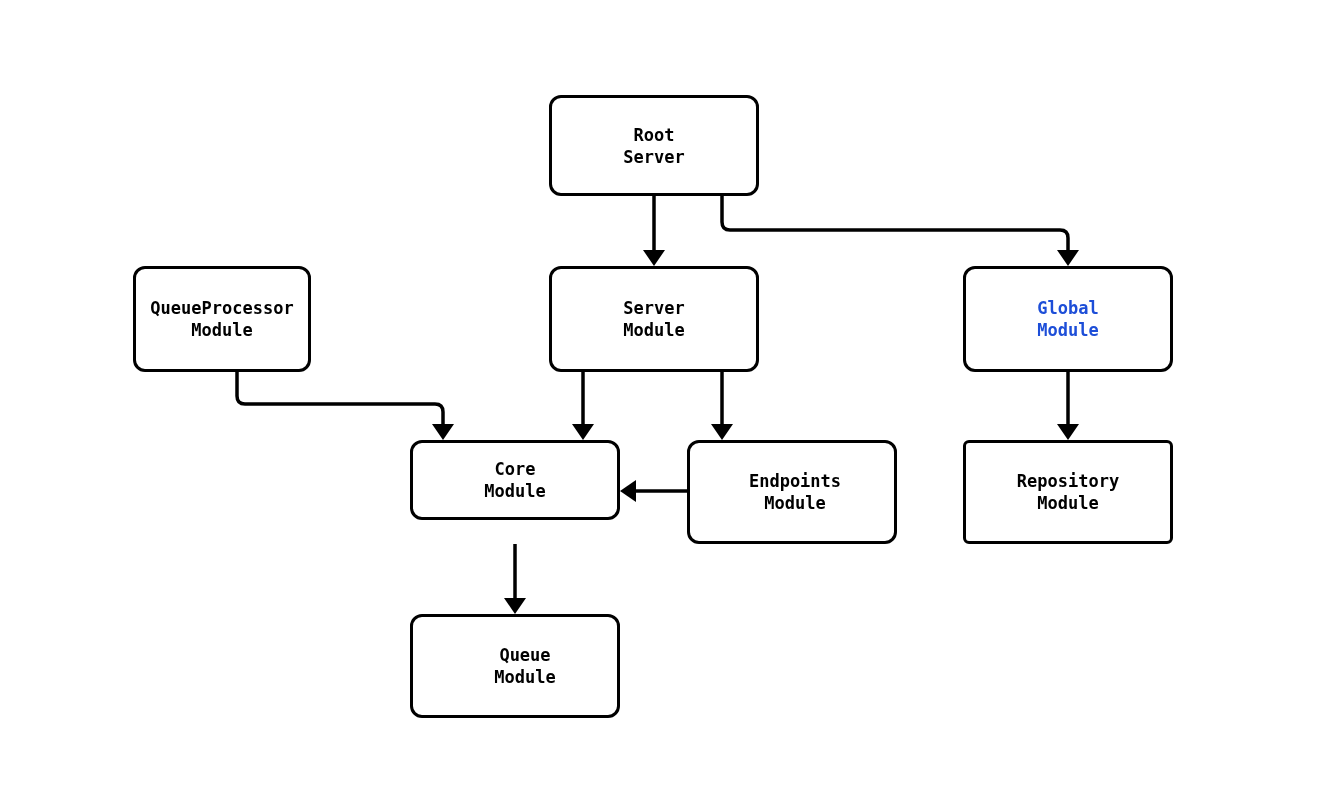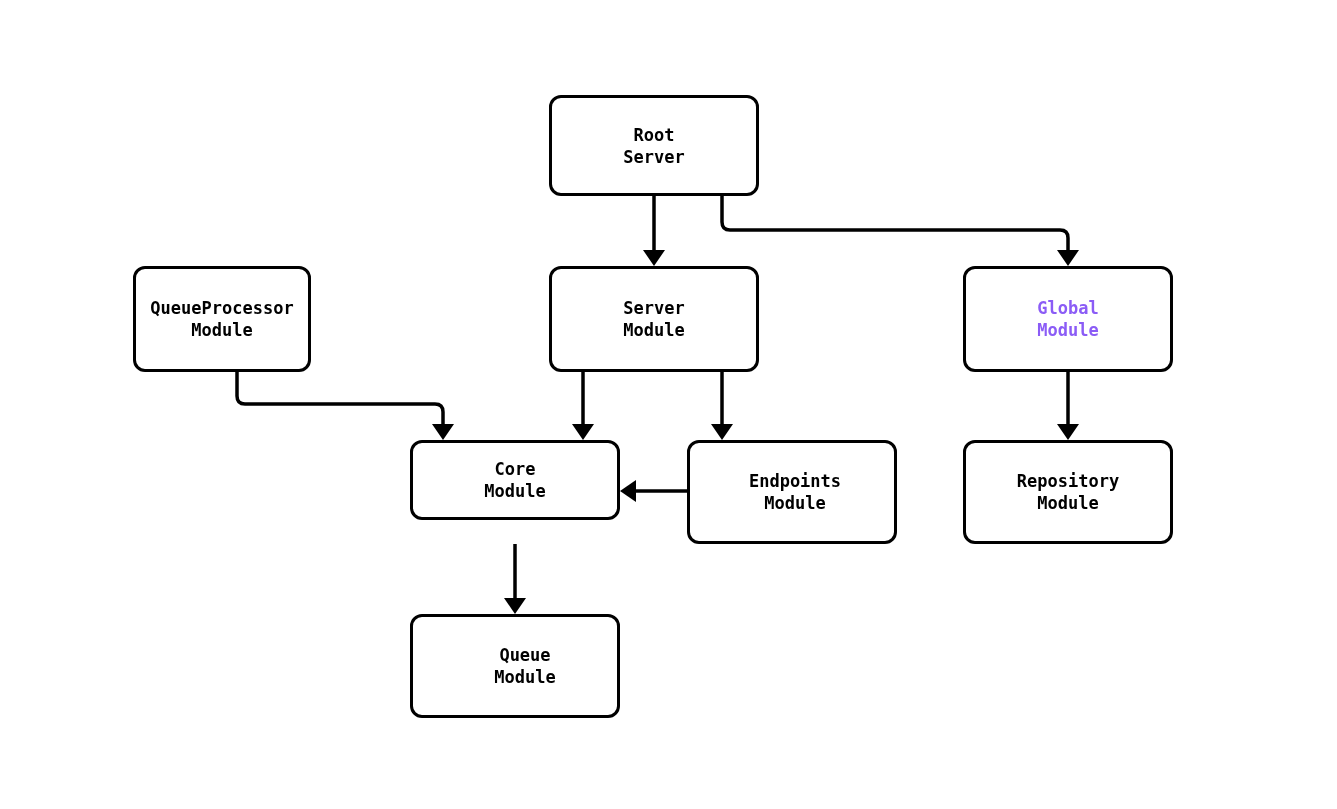--- a/index.html
+++ b/index.html
@@ -83,32 +83,32 @@
       </div>
       <div class="node" style="left: 133px; top: 266px; width: 178px; height: 106px; border-color: rgb(0, 0, 0);">
         <div class="node-label" style="color: rgb(0, 0, 0);">QueueProcessor
 Module</div>
       </div>
       <div class="node" style="left: 549px; top: 266px; width: 210px; height: 106px; border-color: rgb(0, 0, 0);">
         <div class="node-label" style="color: rgb(0, 0, 0);">Server
 Module</div>
       </div>
       <div class="node" style="left: 963px; top: 266px; width: 210px; height: 106px; border-color: rgb(0, 0, 0);">
-        <div class="node-label" style="color: #8b5cf6;">Global
+        <div class="node-label" style="color: #1d4ed8;">Global
 Module</div>
       </div>
       <div class="node" style="left: 410px; top: 440px; width: 210px; height: 80px; border-color: rgb(0, 0, 0);">
         <div class="node-label" style="color: rgb(0, 0, 0);">Core
 Module</div>
       </div>
       <div class="node" style="left: 687px; top: 440px; width: 210px; height: 104px; border-color: rgb(0, 0, 0); padding-left: 6px;">
         <div class="node-label" style="color: rgb(0, 0, 0);">Endpoints
 Module</div>
       </div>
-      <div class="node" style="left: 963px; top: 440px; width: 210px; height: 104px; border-color: rgb(0, 0, 0);">
+      <div class="node" style="left: 963px; top: 440px; width: 210px; height: 104px; border-color: rgb(0, 0, 0); border-radius: 6px;">
         <div class="node-label" style="color: rgb(0, 0, 0);">Repository
 Module</div>
       </div>
       <div class="node" style="left: 410px; top: 614px; width: 210px; height: 104px; border-color: rgb(0, 0, 0);">
         <div class="node-label" style="color: rgb(0, 0, 0); margin-left: 20px;">Queue
 Module</div>
       </div>
     </div>
 
 </div>

